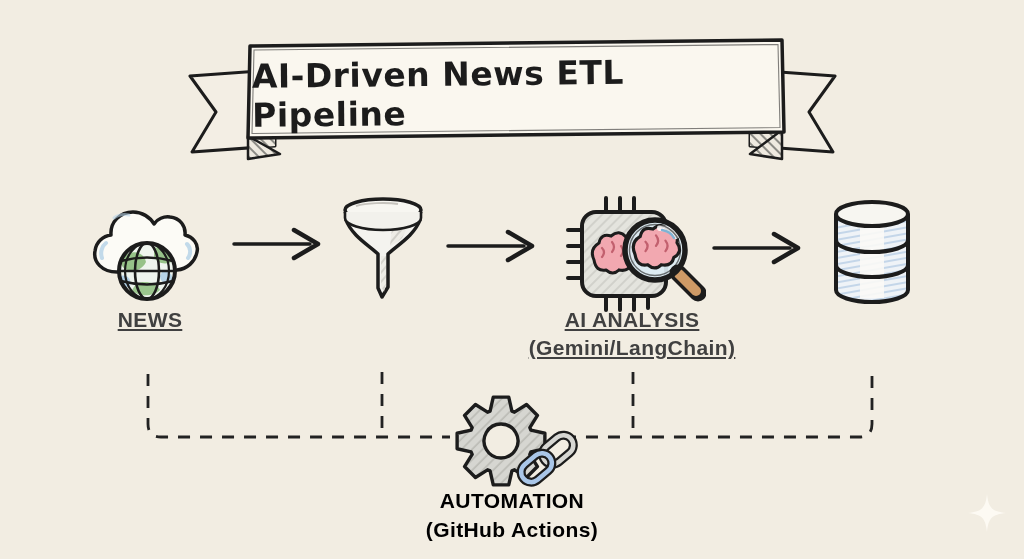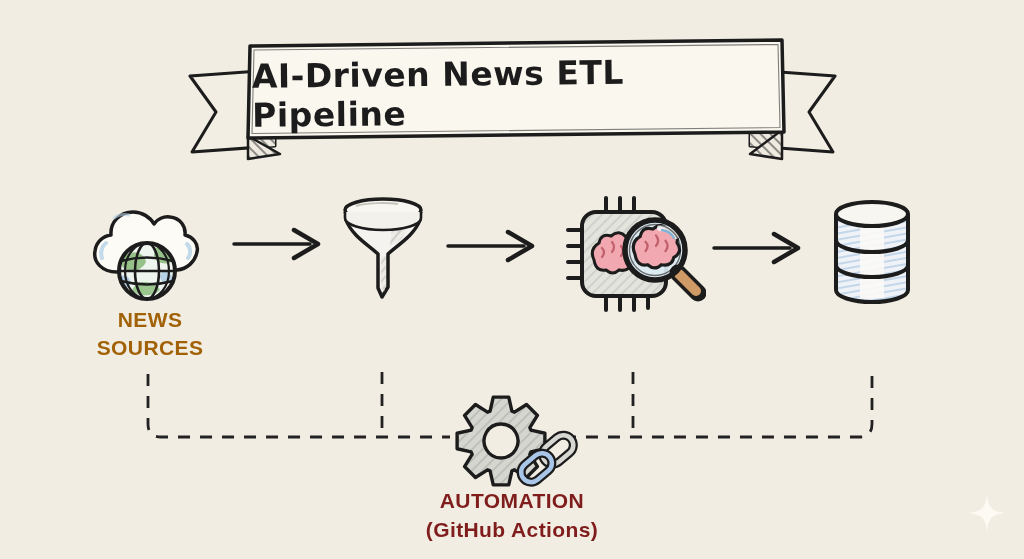--- a/index.html
+++ b/index.html
@@ -16,26 +16,26 @@
     position:absolute;left:252px;top:62px;width:532px;height:62px;
     display:flex;align-items:center;justify-content:center;
     font-size:33px;font-weight:bold;letter-spacing:0.5px;
     transform:rotate(-0.6deg);
     font-family:"DejaVu Sans", sans-serif;
     color:#1c1c1c;
   }
   .stage-label{
     position:absolute;width:264px;text-align:center;
     font-size:21px;font-weight:600;letter-spacing:0.4px;
-    line-height:28px;color:#a16207;
+    line-height:28px;color:#404040;text-decoration:underline;
   }
   .stage-label .sub{font-weight:600;}
   .auto-label{
     position:absolute;left:380px;top:486px;width:264px;text-align:center;
-    font-size:21px;font-weight:600;letter-spacing:0.4px;line-height:29px;color:#7f1d1d;
+    font-size:21px;font-weight:600;letter-spacing:0.4px;line-height:29px;color:#000000;
   }
   svg{display:block;}
 </style>
 </head>
 <body>
 
 <div class="canvas">
 
   <svg class="abs" style="left:180px;top:30px;" width="665" height="140" viewBox="0 0 665 140">
     <defs>
@@ -184,21 +184,24 @@
     <line x1="4" y1="20" x2="80" y2="20" stroke="#1c1c1c" stroke-width="3.5" stroke-linecap="round"></line>
     <path d="M64,6 L88,20 L64,34" fill="none" stroke="#1c1c1c" stroke-width="4.5" stroke-linecap="round" stroke-linejoin="round"></path>
   </svg>
   <svg class="abs" style="left:710px;top:228px;" width="100" height="40" viewBox="0 0 100 40">
     <line x1="4" y1="20" x2="80" y2="20" stroke="#1c1c1c" stroke-width="3.5" stroke-linecap="round"></line>
     <path d="M64,6 L88,20 L64,34" fill="none" stroke="#1c1c1c" stroke-width="4.5" stroke-linecap="round" stroke-linejoin="round"></path>
   </svg>
 
   <div class="stage-label" style="left:18px;top:306px;">
     <div>NEWS</div>
-    <div class="sub">SOURCES</div>
+  </div>
+  <div class="stage-label" style="left:500px;top:306px;">
+    <div>AI ANALYSIS</div>
+    <div class="sub">(Gemini/LangChain)</div>
   </div>
   <div class="stage-label" style="left:742px;top:306px;">
   </div>
 
   <svg class="abs" style="left:0;top:0;" width="1024" height="559" viewBox="0 0 1024 559" pointer-events="none">
     <g fill="none" stroke="#222" stroke-width="2.8" stroke-dasharray="12 10">
       <path d="M148,374 L148,424 Q148,437 161,437 L450,437"></path>
       <path d="M382,372 L382,436"></path>
       <path d="M633,372 L633,436"></path>
       <path d="M872,376 L872,424 Q872,437 859,437 L556,437"></path>

